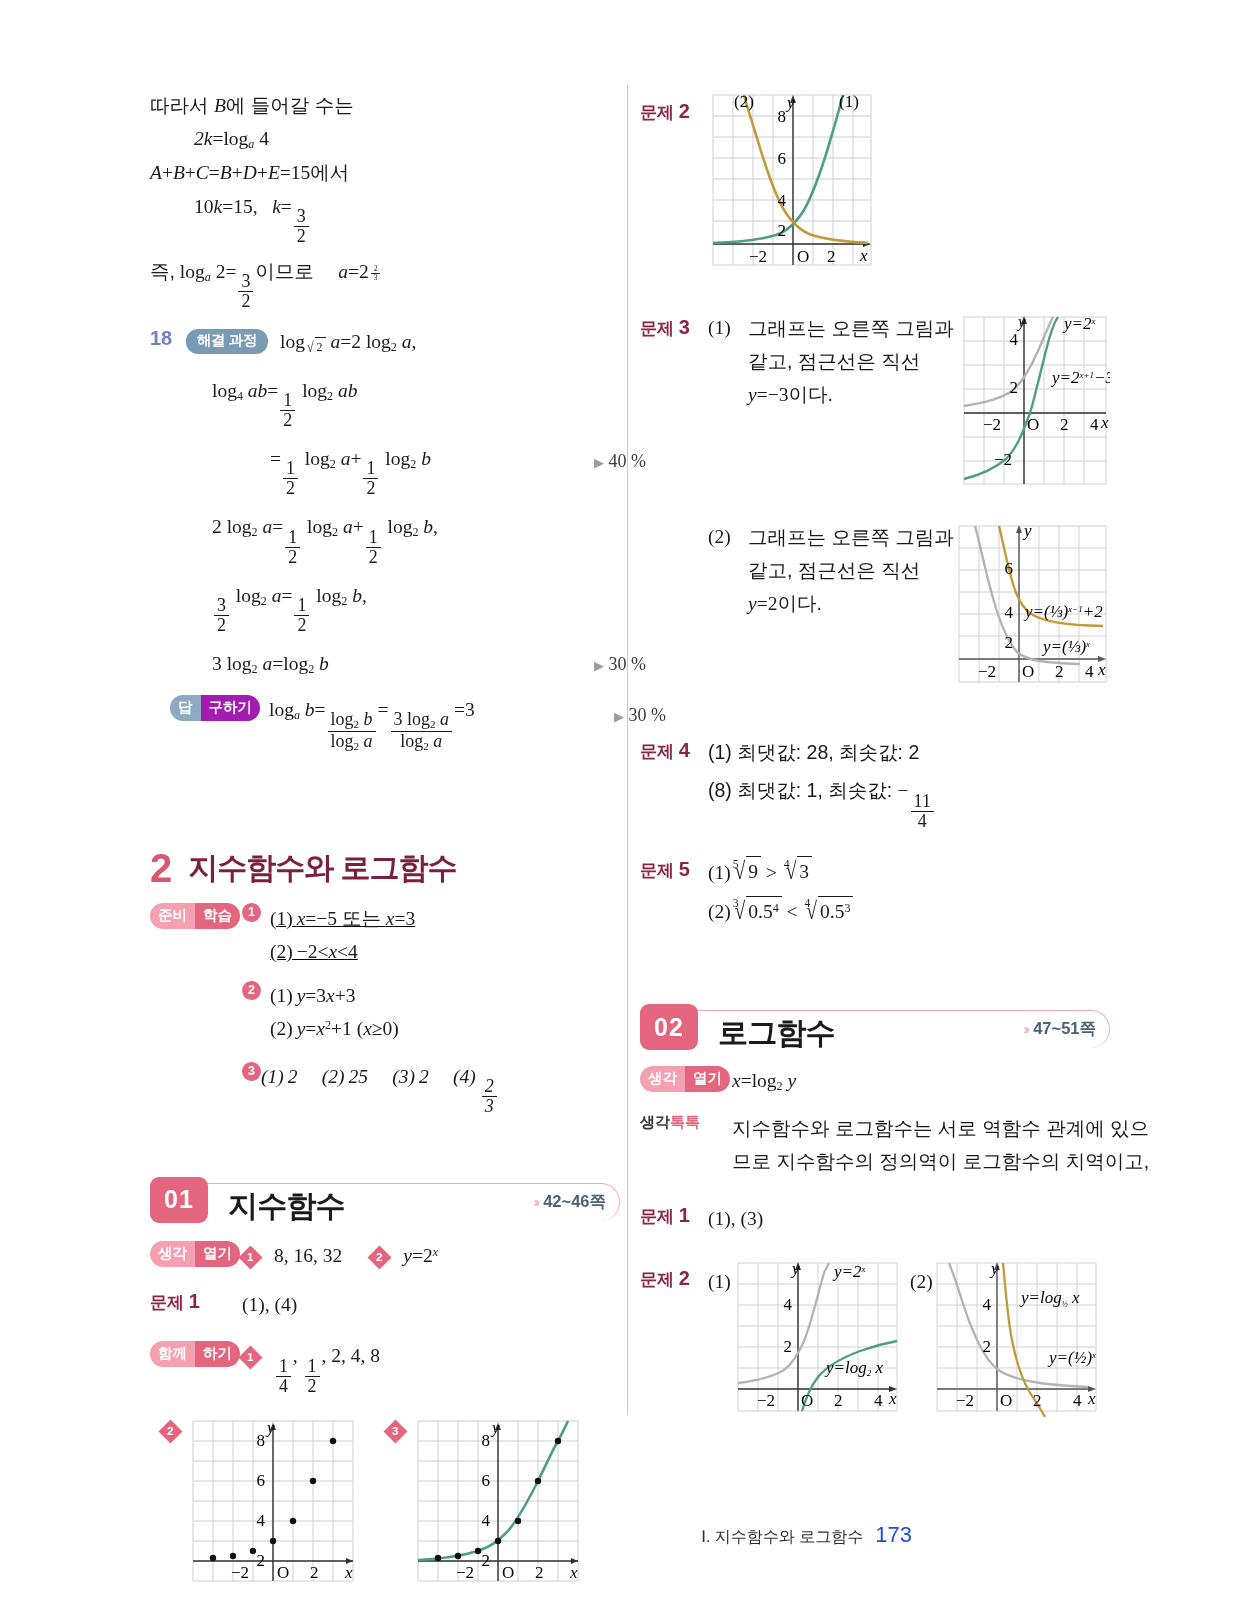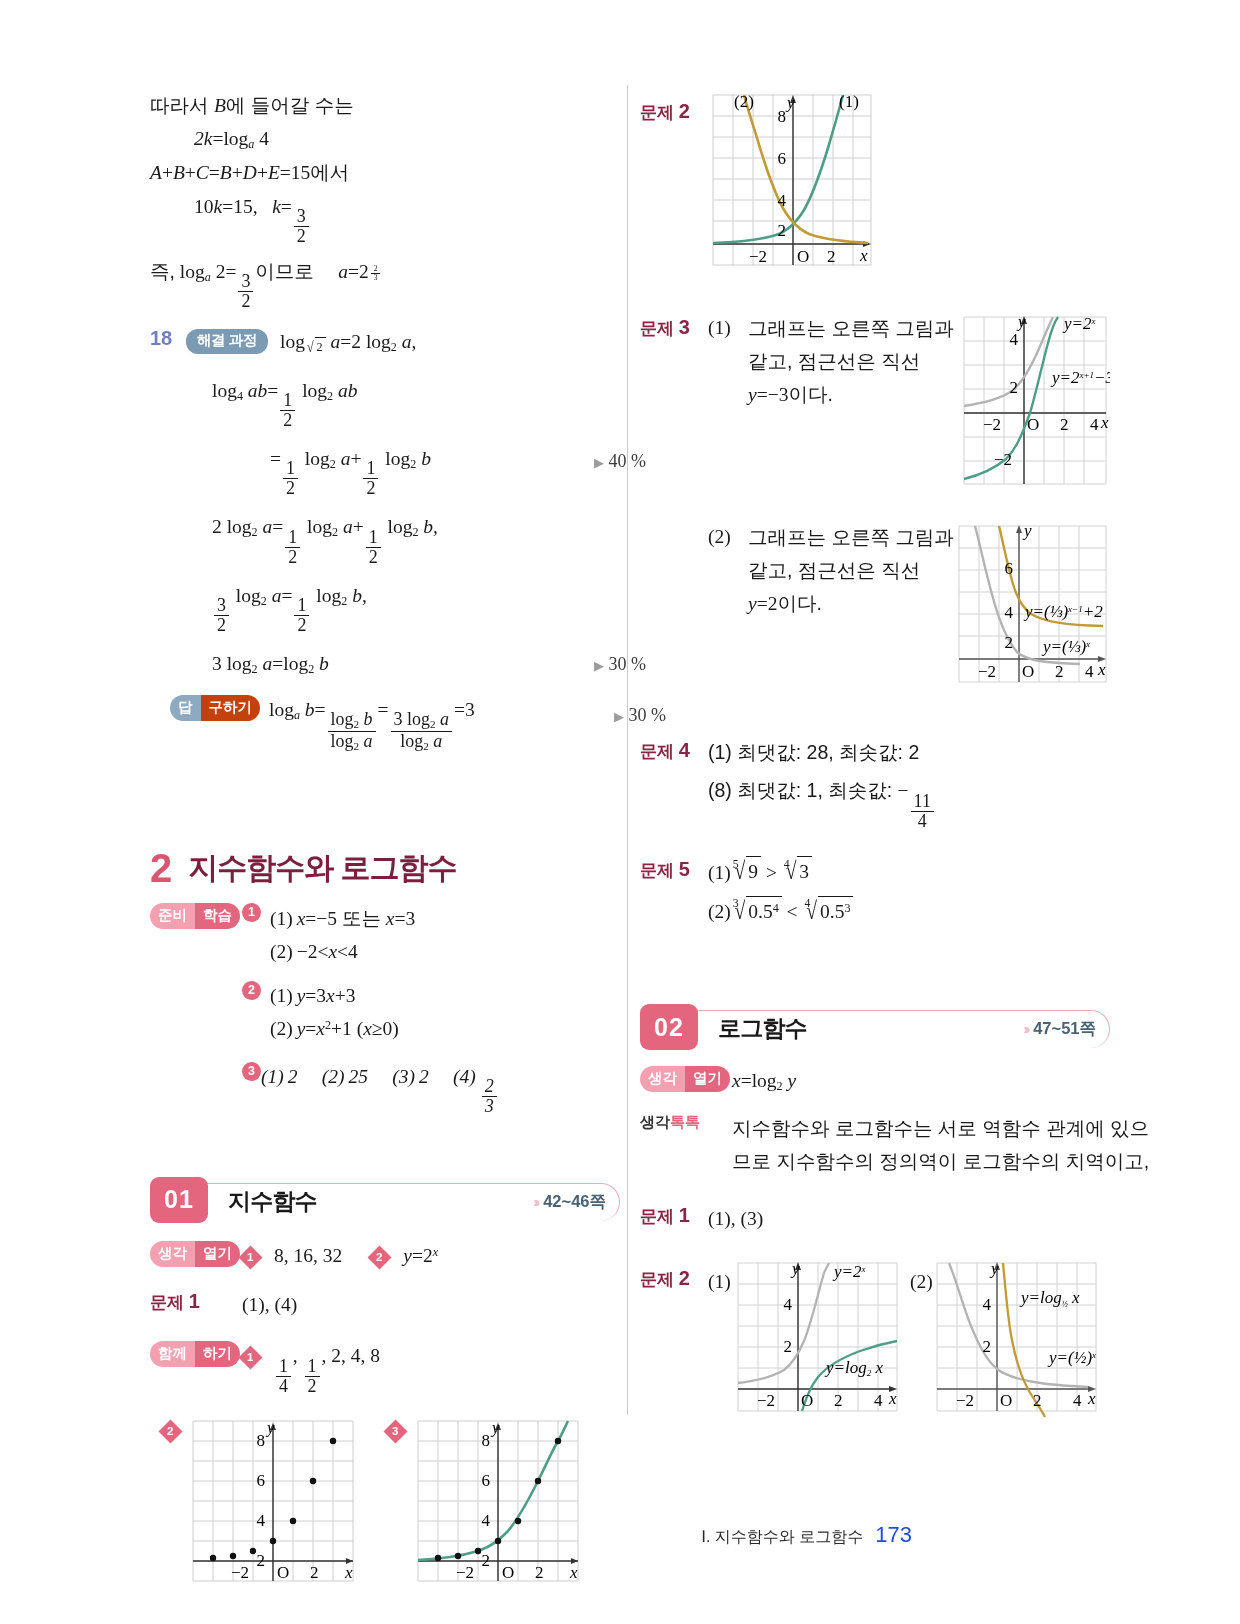--- a/index.html
+++ b/index.html
@@ -52,21 +52,21 @@
   }
   .tag-blue  { background: #7b9bb5; }
 
   .tag-split { display:inline-block; border-radius: 13px; overflow:hidden;
                font-family:"Liberation Sans", sans-serif; font-size:14.5px;
                font-weight:bold; vertical-align: 3px; }
   .tag-split span { display:inline-block; padding: 3px 8px 4px; color:#fff; }
   .tag-split .a { background:#f4a0b0; }
   .tag-split .b { background:#e4667e; }
   .tag-split .ab { background:#8eaac0; }
-  .tag-split .bb { background:#c2410c; }
+  .tag-split .bb { background:#a21caf; }
 
   .qnum { color: #8a2544; font-weight: bold; font-family:"Liberation Sans", sans-serif;
           font-size: 17px; }
   .qnum b { font-size: 20px; }
 
   .circnum {
     display:inline-block; width:19px; height:19px; line-height:19px; border-radius:50%;
     background:#e4667e; color:#fff; font-size:12.5px; text-align:center;
     font-family:"Liberation Sans", sans-serif; font-weight:bold; vertical-align: 2px;
   }
@@ -99,21 +99,21 @@
   .sec .band::after{
     content:""; position:absolute; left:0; right:0; bottom:0; height:0;
   }
   .sec .numbox {
     position:absolute; left:0; top:0; width:58px; height:46px;
     background:#e4667e; border-radius:9px; color:#fff; font-size:25px;
     font-weight:bold; font-family:"Liberation Sans", sans-serif;
     display:flex; align-items:center; justify-content:center; letter-spacing:1px;
   }
   .sec .sttl {
-    position:absolute; left:78px; top:9px; font-size:23px; font-weight:bold;
+    position:absolute; left:78px; top:9px; font-size:30px; font-weight:bold;
     color:#1a1a1a; font-family:"Liberation Sans", sans-serif; letter-spacing:-0.8px;text-align:center;
   }
   .sec .pages {
     position:absolute; right:14px; top:14px; font-size:16.5px; font-weight:bold;
     color:#4a6275; font-family:"Liberation Sans", sans-serif;
   }
   .sec .chev { color:#f0b6c2; font-size:15px; margin-right:6px; letter-spacing:-3px; }
 
   
   .graphrow { display:flex; align-items:flex-start; gap:10px; }
@@ -253,21 +253,21 @@
 
     <div class="row">
       <div style="flex:0 0 92px;">
         <span class="tag-split">
           <span class="a">준비</span><span class="b">학습</span>
         </span>
       </div>
       <div style="flex:1;">
         <div class="row mb-md">
           <span class="circnum">1</span>
-          <span style="margin-left:9px;">
+          <span style="margin-left:9px;text-decoration:underline;">
             <div class="line">(1) <span class="math">x</span>=−5 <span class="kr">또는</span> <span class="math">x</span>=3</div>
             <div class="line">(2) −2&lt;<span class="math">x</span>&lt;4</div>
           </span>
         </div>
         <div class="row mb-md">
           <span class="circnum">2</span>
           <span style="margin-left:9px;">
             <div class="line">(1) <span class="math">y</span>=3<span class="math">x</span>+3</div>
             <div class="line">(2) <span class="math">y</span>=<span class="math">x</span><sup>2</sup>+1 (<span class="math">x</span>≥0)</div>
           </span>

